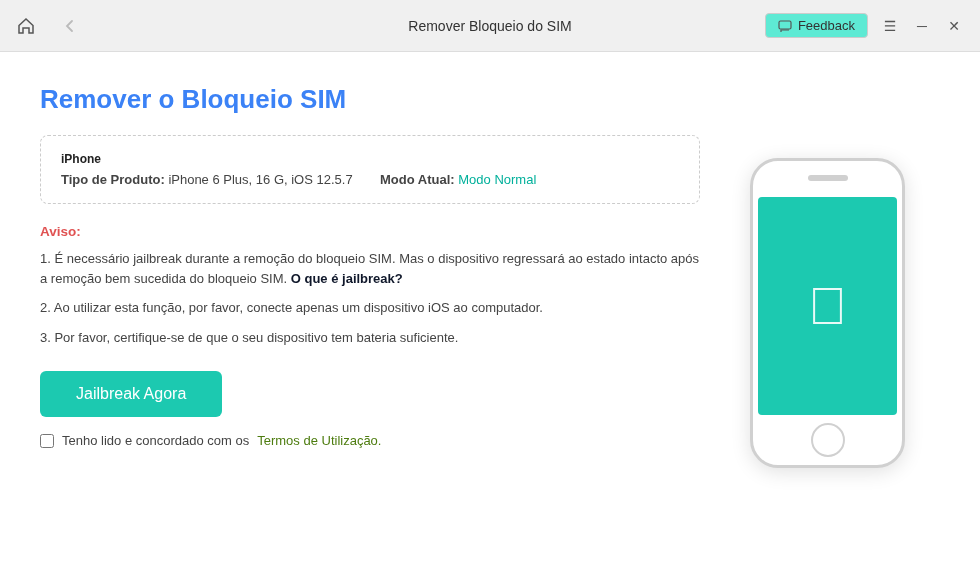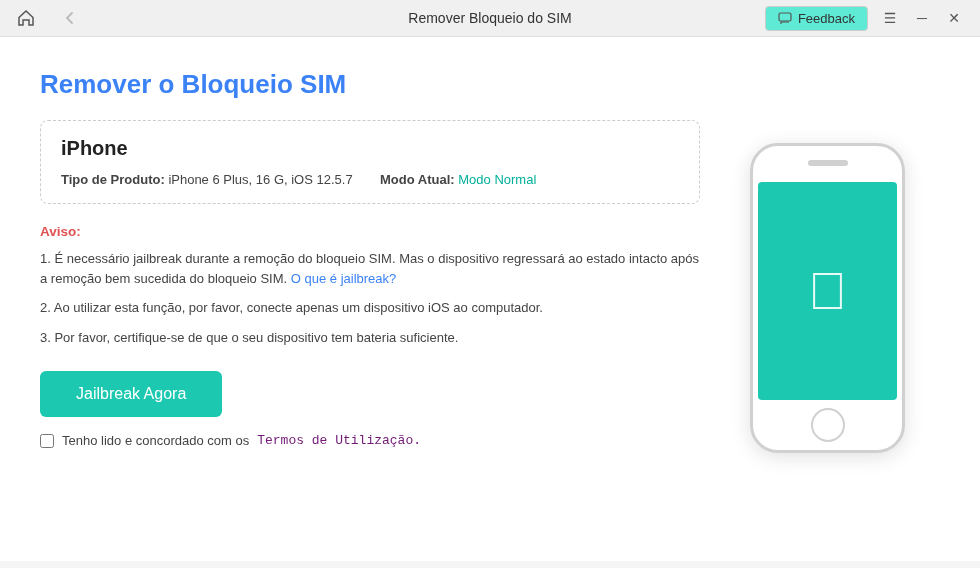--- a/index.html
+++ b/index.html
@@ -11,21 +11,21 @@
       overflow: hidden;
       position: relative;
     }
 
     
     .title-bar {
       display: flex;
       align-items: center;
       justify-content: space-between;
       background: #f0f0f0;
-      height: 37px;
+      height: 52px;
       border-bottom: 1px solid #ddd;
       padding: 0 12px;
     }
     .title-bar-left {
       display: flex;
       align-items: center;
       gap: 16px;
     }
     .title-bar-center {
       position: absolute;
@@ -111,24 +111,24 @@
 
     
     .device-box {
       border: 1.5px dashed #ccc;
       border-radius: 8px;
       padding: 16px 20px;
       margin-bottom: 20px;
       background: #fff;
     }
     .device-name {
-      font-size: 20px;
+      font-size: 12px;
       font-weight: 600;
       color: #222;
-      margin-bottom: 12px;
+      margin-bottom: 6px;
     }
     .device-info-grid {
       display: grid;
       grid-template-columns: 1fr 1fr;
       gap: 6px 20px;
     }
     .device-info-item {
       font-size: 13px;
       color: #444;
     }
@@ -154,23 +154,24 @@
       list-style: none;
       margin-bottom: 24px;
     }
     .warning-list li {
       font-size: 13px;
       color: #444;
       margin-bottom: 10px;
       line-height: 1.5;
     }
     .warning-list li .link {
-      color: #3b82f6;
+      color: #0f172a;
       cursor: pointer;
       text-decoration: none;
+      font-weight: bold;
     }
 
     
     .jailbreak-btn {
       background: #1cc9b0;
       color: #fff;
       border: none;
       border-radius: 6px;
       padding: 14px 36px;
       font-size: 16px;
@@ -187,24 +188,23 @@
       gap: 8px;
       font-size: 13px;
       color: #444;
     }
     .checkbox-row input[type="checkbox"] {
       width: 14px;
       height: 14px;
       cursor: pointer;
     }
     .checkbox-row .terms-link {
-      color: #701a75;
+      color: #4d7c0f;
       cursor: pointer;
       text-decoration: none;
-      font-family: Liberation Mono, monospace;
     }
 
     
     .phone-container {
       position: relative;
       width: 160px;
       height: 320px;
     }
     .phone-body {
       width: 155px;

